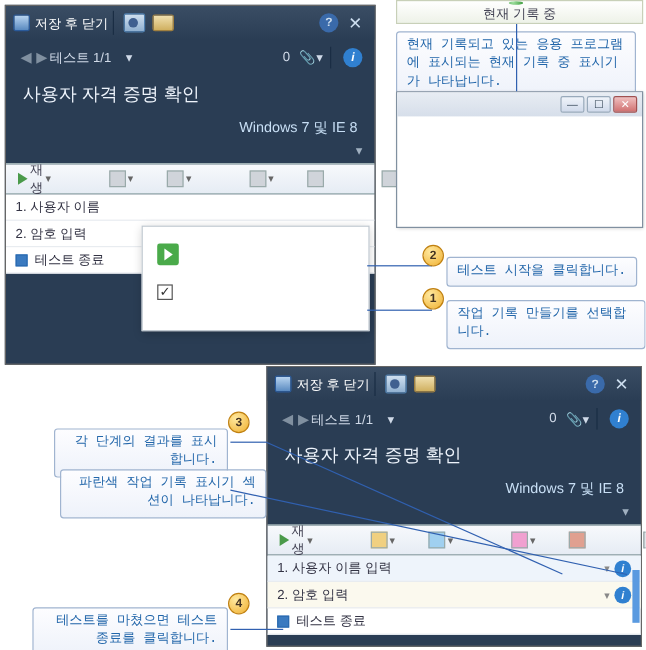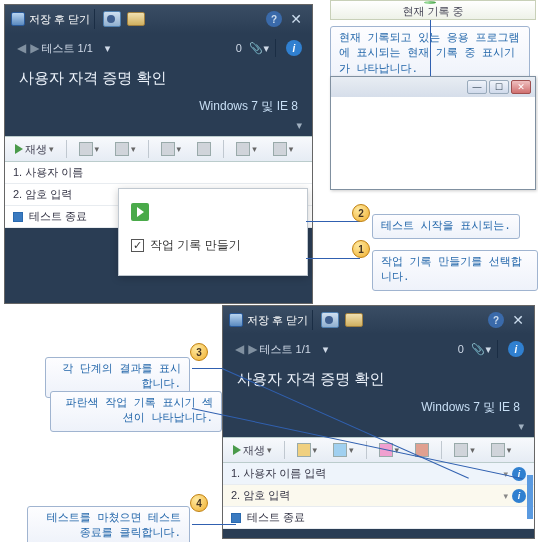--- a/index.html
+++ b/index.html
@@ -22,21 +22,21 @@
   .navrow .arrow { color: #8090a0; font-size: 12px; margin: 0 2px; }
   .navrow .clip { margin-left: auto; margin-right: 8px; }
   .navrow .dd { color: #d0dae8; }
   .navrow .info-badge { width:16px;height:16px;border-radius:50%;background:#3080d0;color:#fff;display:flex;align-items:center;justify-content:center;font-weight:bold;font-size:10px;margin-left:4px;font-style:italic;}
   .navrow .vsep{width:1px;height:18px;background:#1a2d44;margin:0 6px;}
   
   .testtitle { color: #eef4fc; font-size: 15px; padding: 6px 14px 10px; }
   .envrow { text-align: right; color: #c8dff5; padding: 0 14px 4px; font-size: 12px; }
   .envdd { text-align: right; padding: 0 10px 4px; color: #a0b0c0; }
   
-  .toolbar2 { height: 26px; background: linear-gradient(#f7f9fc,#e6ecf4); border-top:1px solid #bcc; border-bottom:1px solid #bcc; display:flex; align-items:center; padding:0 6px; gap:8px;}
+  .toolbar2 { height: 26px; background: linear-gradient(#f7f9fc,#e6ecf4); border-top:1px solid #bcc; border-bottom:1px solid #bcc; display:flex; align-items:center; padding:0 6px; gap:20px;}
   .toolbar2 .tbtn { height:20px; padding:0 4px; display:flex; align-items:center; color:#445; }
   .toolbar2 .play{width:0;height:0;border-left:8px solid #4a9a4a;border-top:5px solid transparent;border-bottom:5px solid transparent;margin-right:2px;}
   .toolbar2 .dd{font-size:9px;color:#666;margin-left:2px;}
   .toolbar2 .vs{width:1px;height:18px;background:#c0c8d0;}
   .tbtn .sq{width:14px;height:14px;background:#d0d4da;border:1px solid #9aa;}
   
   .steplist { background:#fff; }
   .steprow { height:22px; display:flex; align-items:center; padding:0 8px; border-bottom:1px solid #e8ecf0; color:#334; font-size:11px;}
   .steprow .sqm{width:10px;height:10px;border:1px solid #2a6ab0;background:#fff;margin-right:6px;}
   .steprow .sqm.filled{background:#3a7ac0;}
@@ -147,21 +147,20 @@
       </div>
   </div>
 </div>
 
 <div class="popup">
   <div class="startrow">
     <span class="starticon"></span>
   </div>
   <div class="chkrow">
     <span class="chk">✓</span>
-    <span>작업 기록 만들기</span>
   </div>
 </div>
 
 <div class="rec-ind">
   <span class="dot"></span>
   <span>현재 기록 중</span>
 </div>
 
 <div class="callout" style="top:26px;left:330px;width:200px;">
   <span>현재 기록되고 있는 응용 프로그램에 표시되는 현재 기록 중 표시기가 나타납니다.</span>
@@ -172,21 +171,21 @@
     <span class="wbtn">—</span>
     <span class="wbtn">☐</span>
     <span class="wbtn cl">✕</span>
   </div>
 </div>
 
 <div class="line" style="top:221px;left:306px;width:54px;"></div>
 <div class="numbadge" style="top:204px;left:352px;">
     <span>2</span>
   </div>
-<div class="callout" style="top:214px;left:372px;"><span>테스트 시작을 표시되는.</span></div>
+<div class="callout" style="top:214px;left:372px;"><span>테스트 시작을 클릭합니다.</span></div>
 
 <div class="line" style="top:258px;left:306px;width:54px;"></div>
 <div class="numbadge" style="top:240px;left:352px;">
     <span>1</span>
   </div>
 <div class="callout" style="top:250px;left:372px;"><span>작업 기록 만들기를 선택합니다.</span></div>
 
 <div class="panel2">
   <div class="titlebar">
     <span class="disk-icon"></span>

